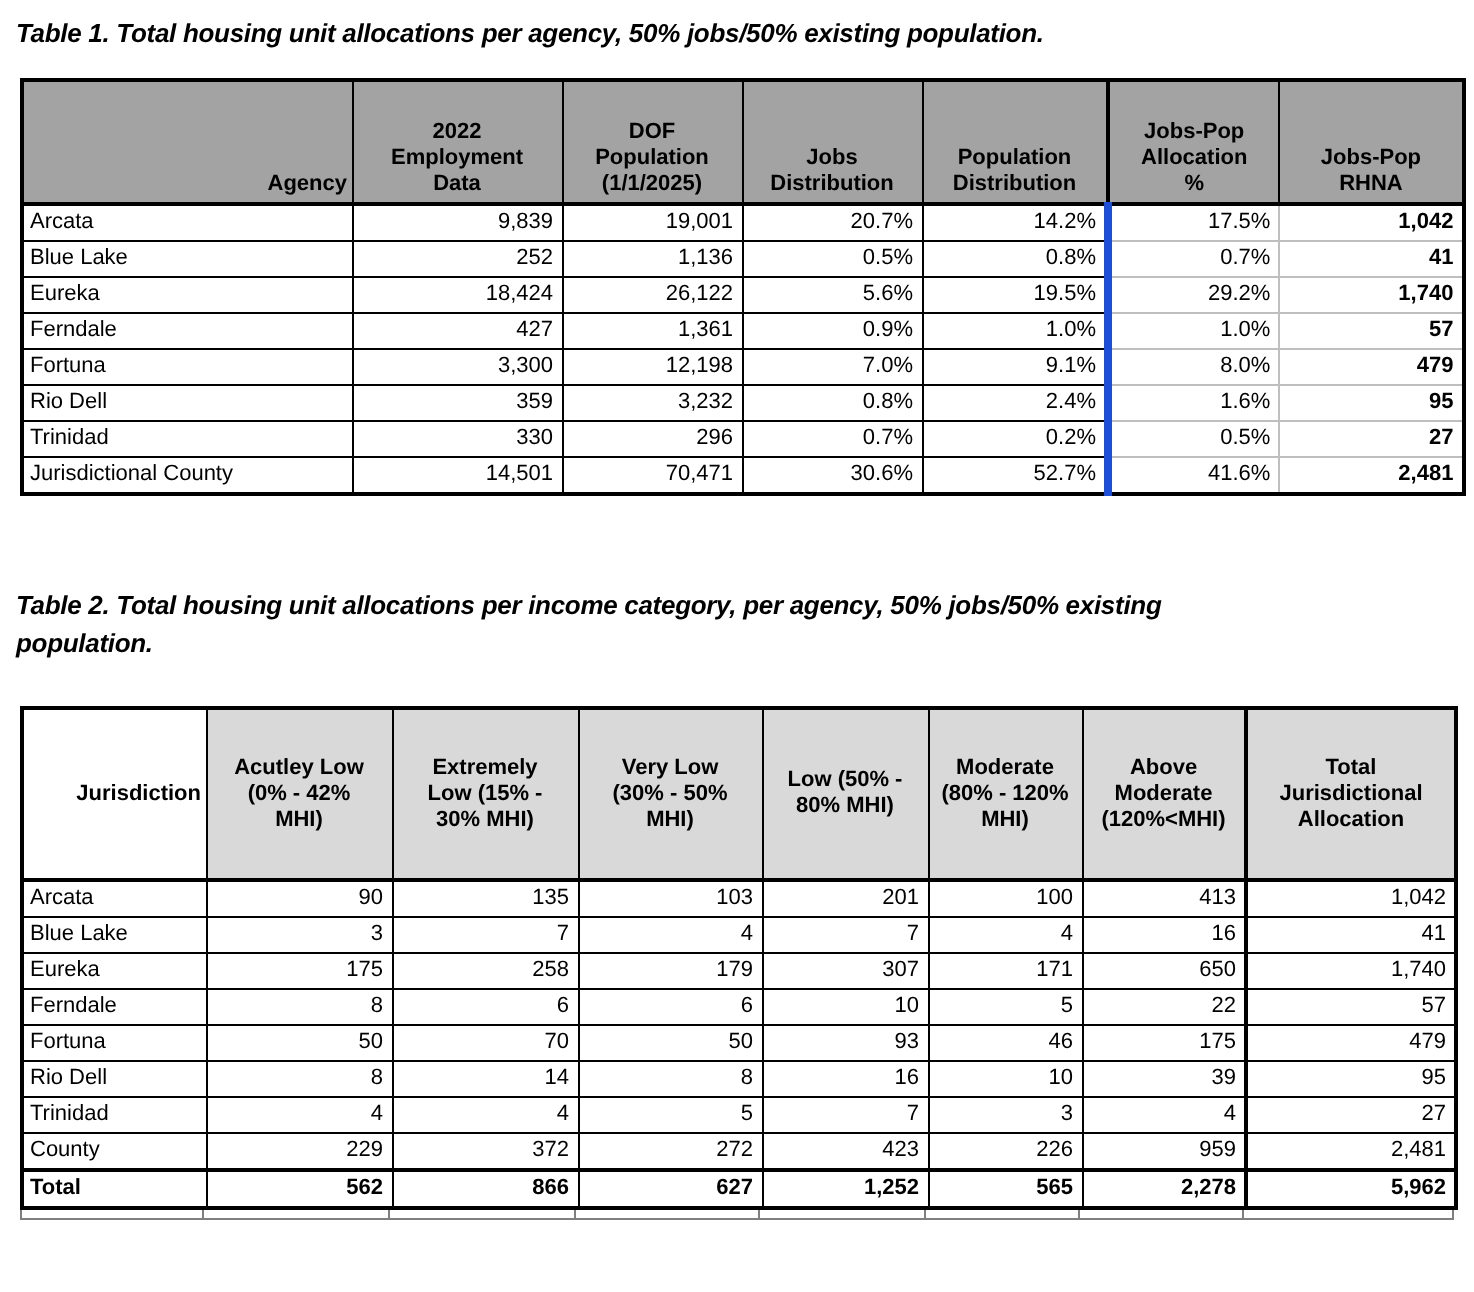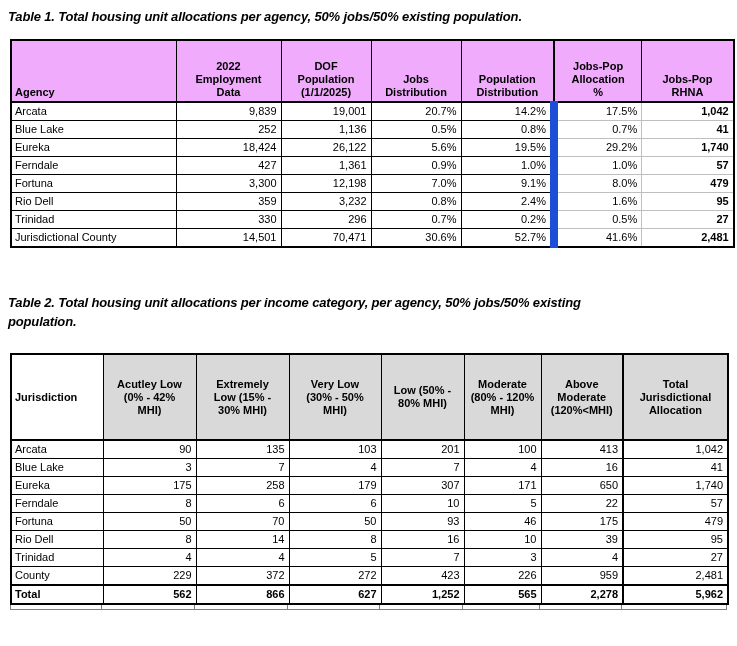--- a/index.html
+++ b/index.html
@@ -21,36 +21,36 @@
   }
   #t1{margin-top:13px;}
   #t2{margin-top:22px;}
 
   th,td{overflow:hidden;font-size:11px;}
 
   thead th{
     font-weight:bold;text-align:center;vertical-align:bottom;
     white-space:pre-line;line-height:1.2;
     border:1px solid #000;border-bottom:2px solid #000;
-    padding:2px 2px 2px 2px;background:#f0abfc;
+    padding:2px 2px 2px 2px;background:#a3a3a3;
   }
   #t1 thead th{height:56px;}
   #t2 thead th{height:80px;background:#d9d9d9;vertical-align:middle;}
-  thead th.first{text-align:left;vertical-align:bottom;padding-left:3px;}
+  thead th.first{text-align:right;vertical-align:bottom;padding-left:3px;}
   #t2 thead th.first{background:#ffffff;}
   th.thickleft,td.thickleft{border-left:2px solid #000 !important;}
 
   tbody td{
     border:1px solid #000;text-align:right;white-space:nowrap;
     height:17px;line-height:17px;padding:0 4px;
   }
   tbody td.label{text-align:left;padding-left:3px;}
 
   
-  #t1 td.alloc{border-left:8px solid #1d4ed8;border-right-color:#bfbfbf;padding-left:48px;}
+  #t1 td.alloc{border-left:4px solid #1d4ed8;border-right-color:#bfbfbf;padding-left:48px;}
   #t1 td.rhna{border-left-color:#bfbfbf;font-weight:bold;}
   #t1 tbody tr:not(.totals) td.lt{border-top-color:#bfbfbf;border-bottom-color:#bfbfbf;}
 
   tr.totals td{font-weight:bold;border-top:2px solid #000;border-bottom:2px solid #000;}
   #t1 tr.totals td.label{text-align:right;padding-right:4px;}
 
   
   .sliver{display:flex;margin-left:10px;width:717px;height:5px;
           border-bottom:1px solid #7f7f7f;box-sizing:border-box;}
   .sliver div{box-sizing:border-box;border-right:1px solid #7f7f7f;height:5px;}

